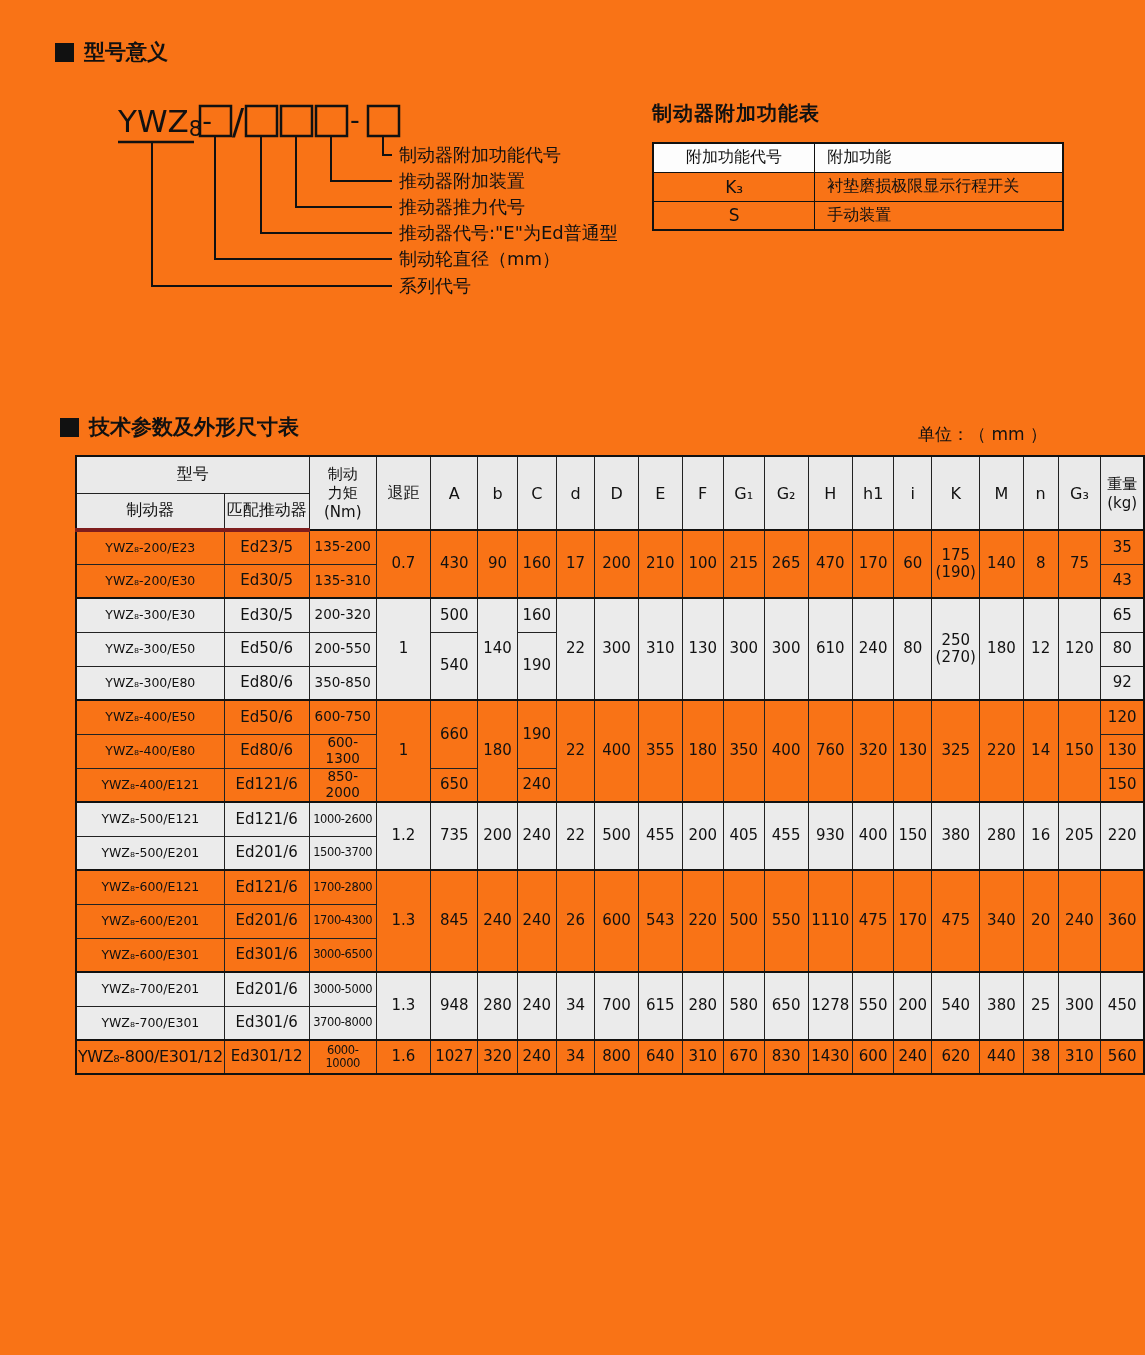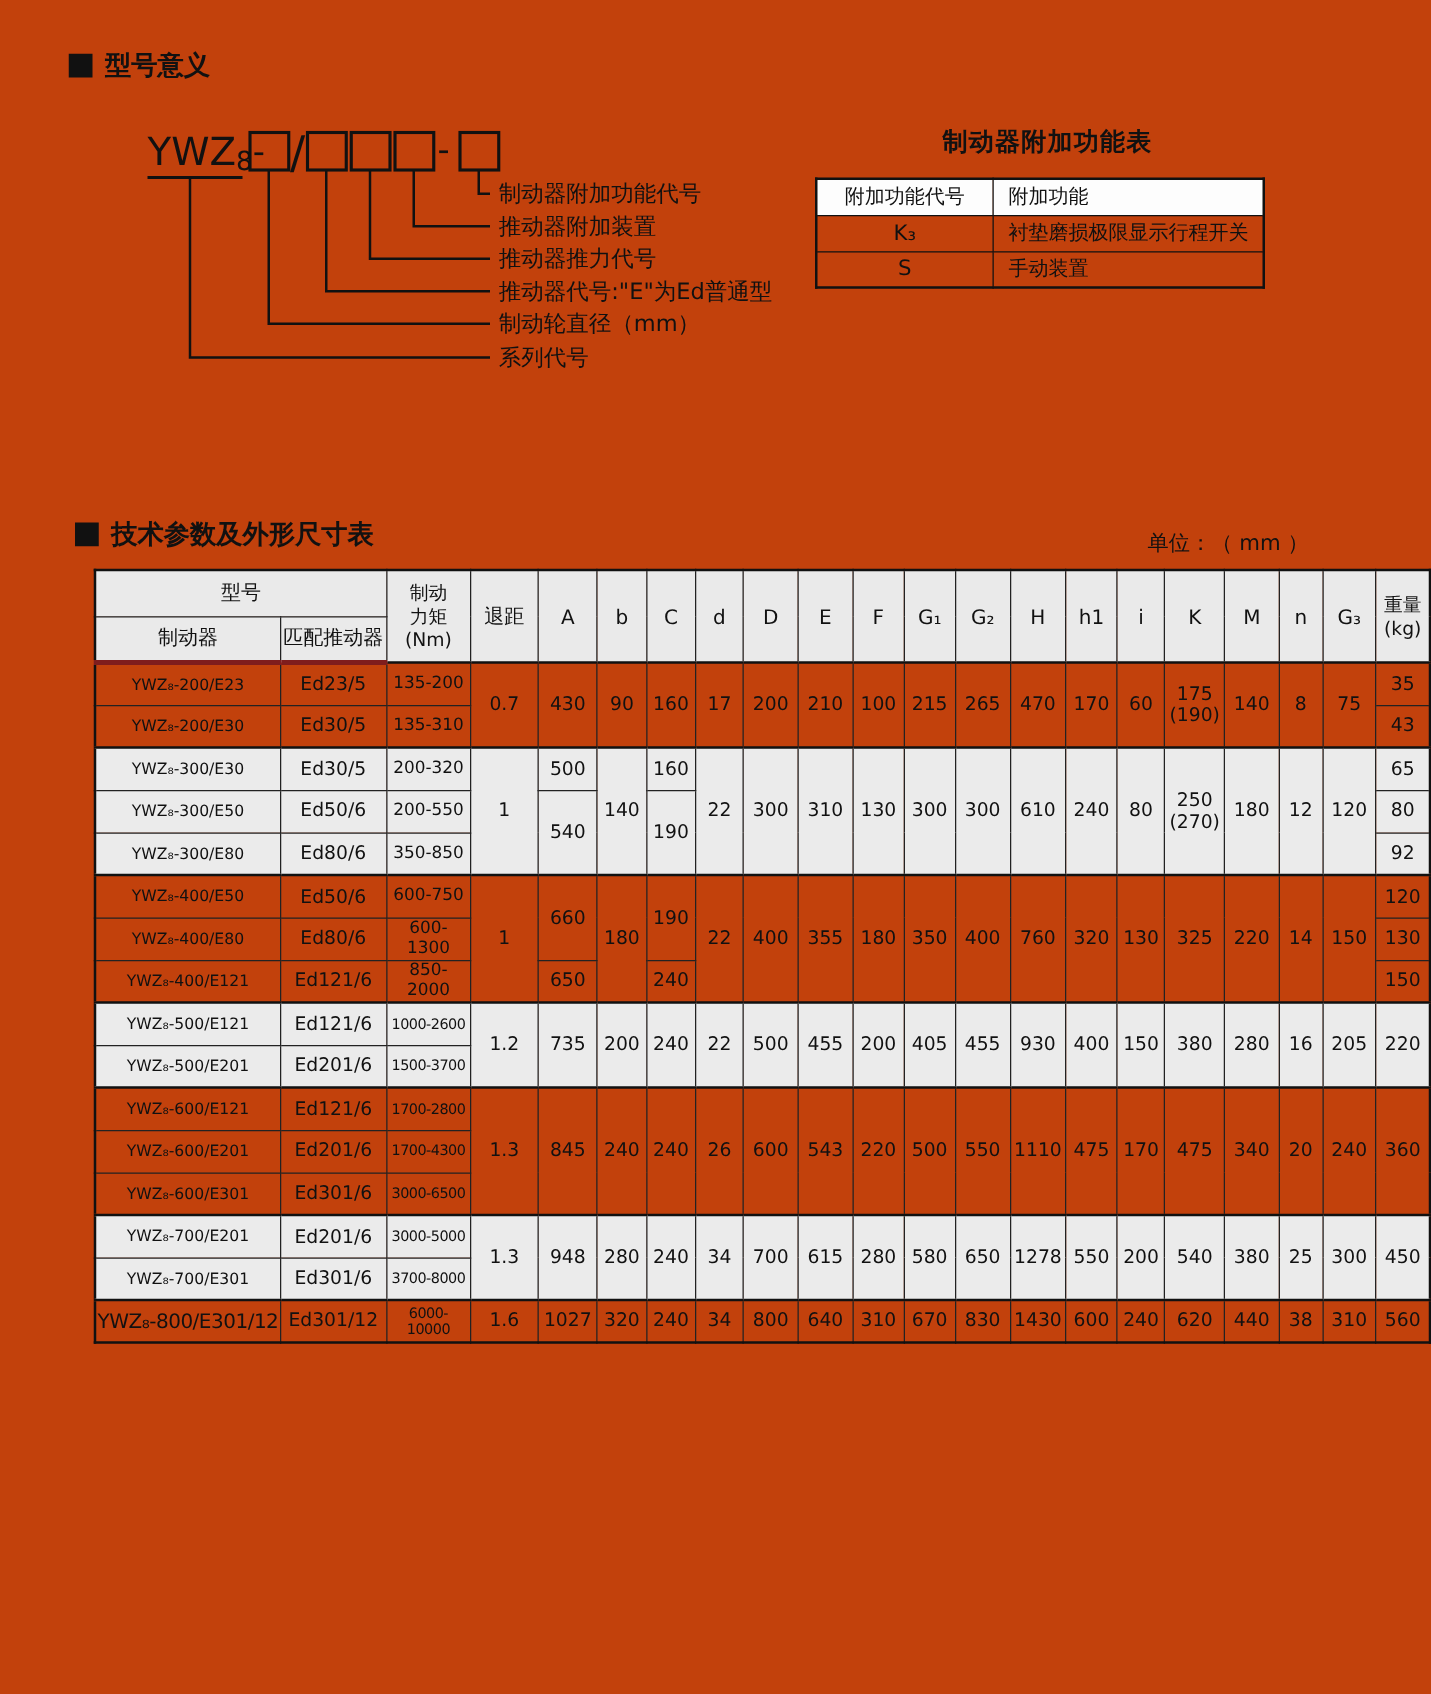--- a/index.html
+++ b/index.html
@@ -1,30 +1,30 @@
 <!DOCTYPE html>
 <html><head>
 <meta charset="utf-8">
 <style>
   * { box-sizing: border-box; margin: 0; padding: 0; }
   body { background: #fff; font-family: "DejaVu Sans", "Liberation Sans", sans-serif; color: #111; }
-  .page { position: relative; width: 1145px; height: 1355px; background: #c2410c; overflow: hidden; }
+  .page { position: relative; width: 1145px; height: 1355px; background: #f97316; overflow: hidden; }
 
   .sec-head { position: absolute; display: flex; align-items: center; gap: 10px;
               font-size: 21px; font-weight: bold; color: #111; }
   .sq { width: 19px; height: 19px; background: #111; flex: 0 0 auto; }
 
   
   .diagram { position: absolute; left: 112px; top: 96px; }
   .diagram text { fill: #111; }
 
   
   .func-block { position: absolute; left: 652px; top: 100px; width: 372px; }
-  .func-title { text-align: center; font-size: 20px; font-weight: bold; letter-spacing: 1px; }
-  .func-table { border-collapse: collapse; margin-top: 15px; width: 360px; border: 2px solid #111; }
+  .func-title { text-align: left; font-size: 20px; font-weight: bold; letter-spacing: 1px; }
+  .func-table { border-collapse: collapse; margin-top: 15px; width: 412px; border: 2px solid #111; }
   .func-table th, .func-table td { border: 1px solid #111; height: 29px; font-weight: normal;
                                    font-size: 16px; }
   .func-table th { background: #fdfdfd; }
   .func-table .c1 { width: 142px; text-align: center; }
   .func-table .c2 { width: 218px; text-align: left; padding-left: 12px; }
   .func-table td.c1 { font-size: 17px; }
 
   .unit-label { position: absolute; left: 918px; top: 423px; font-size: 17px; }
 
   

